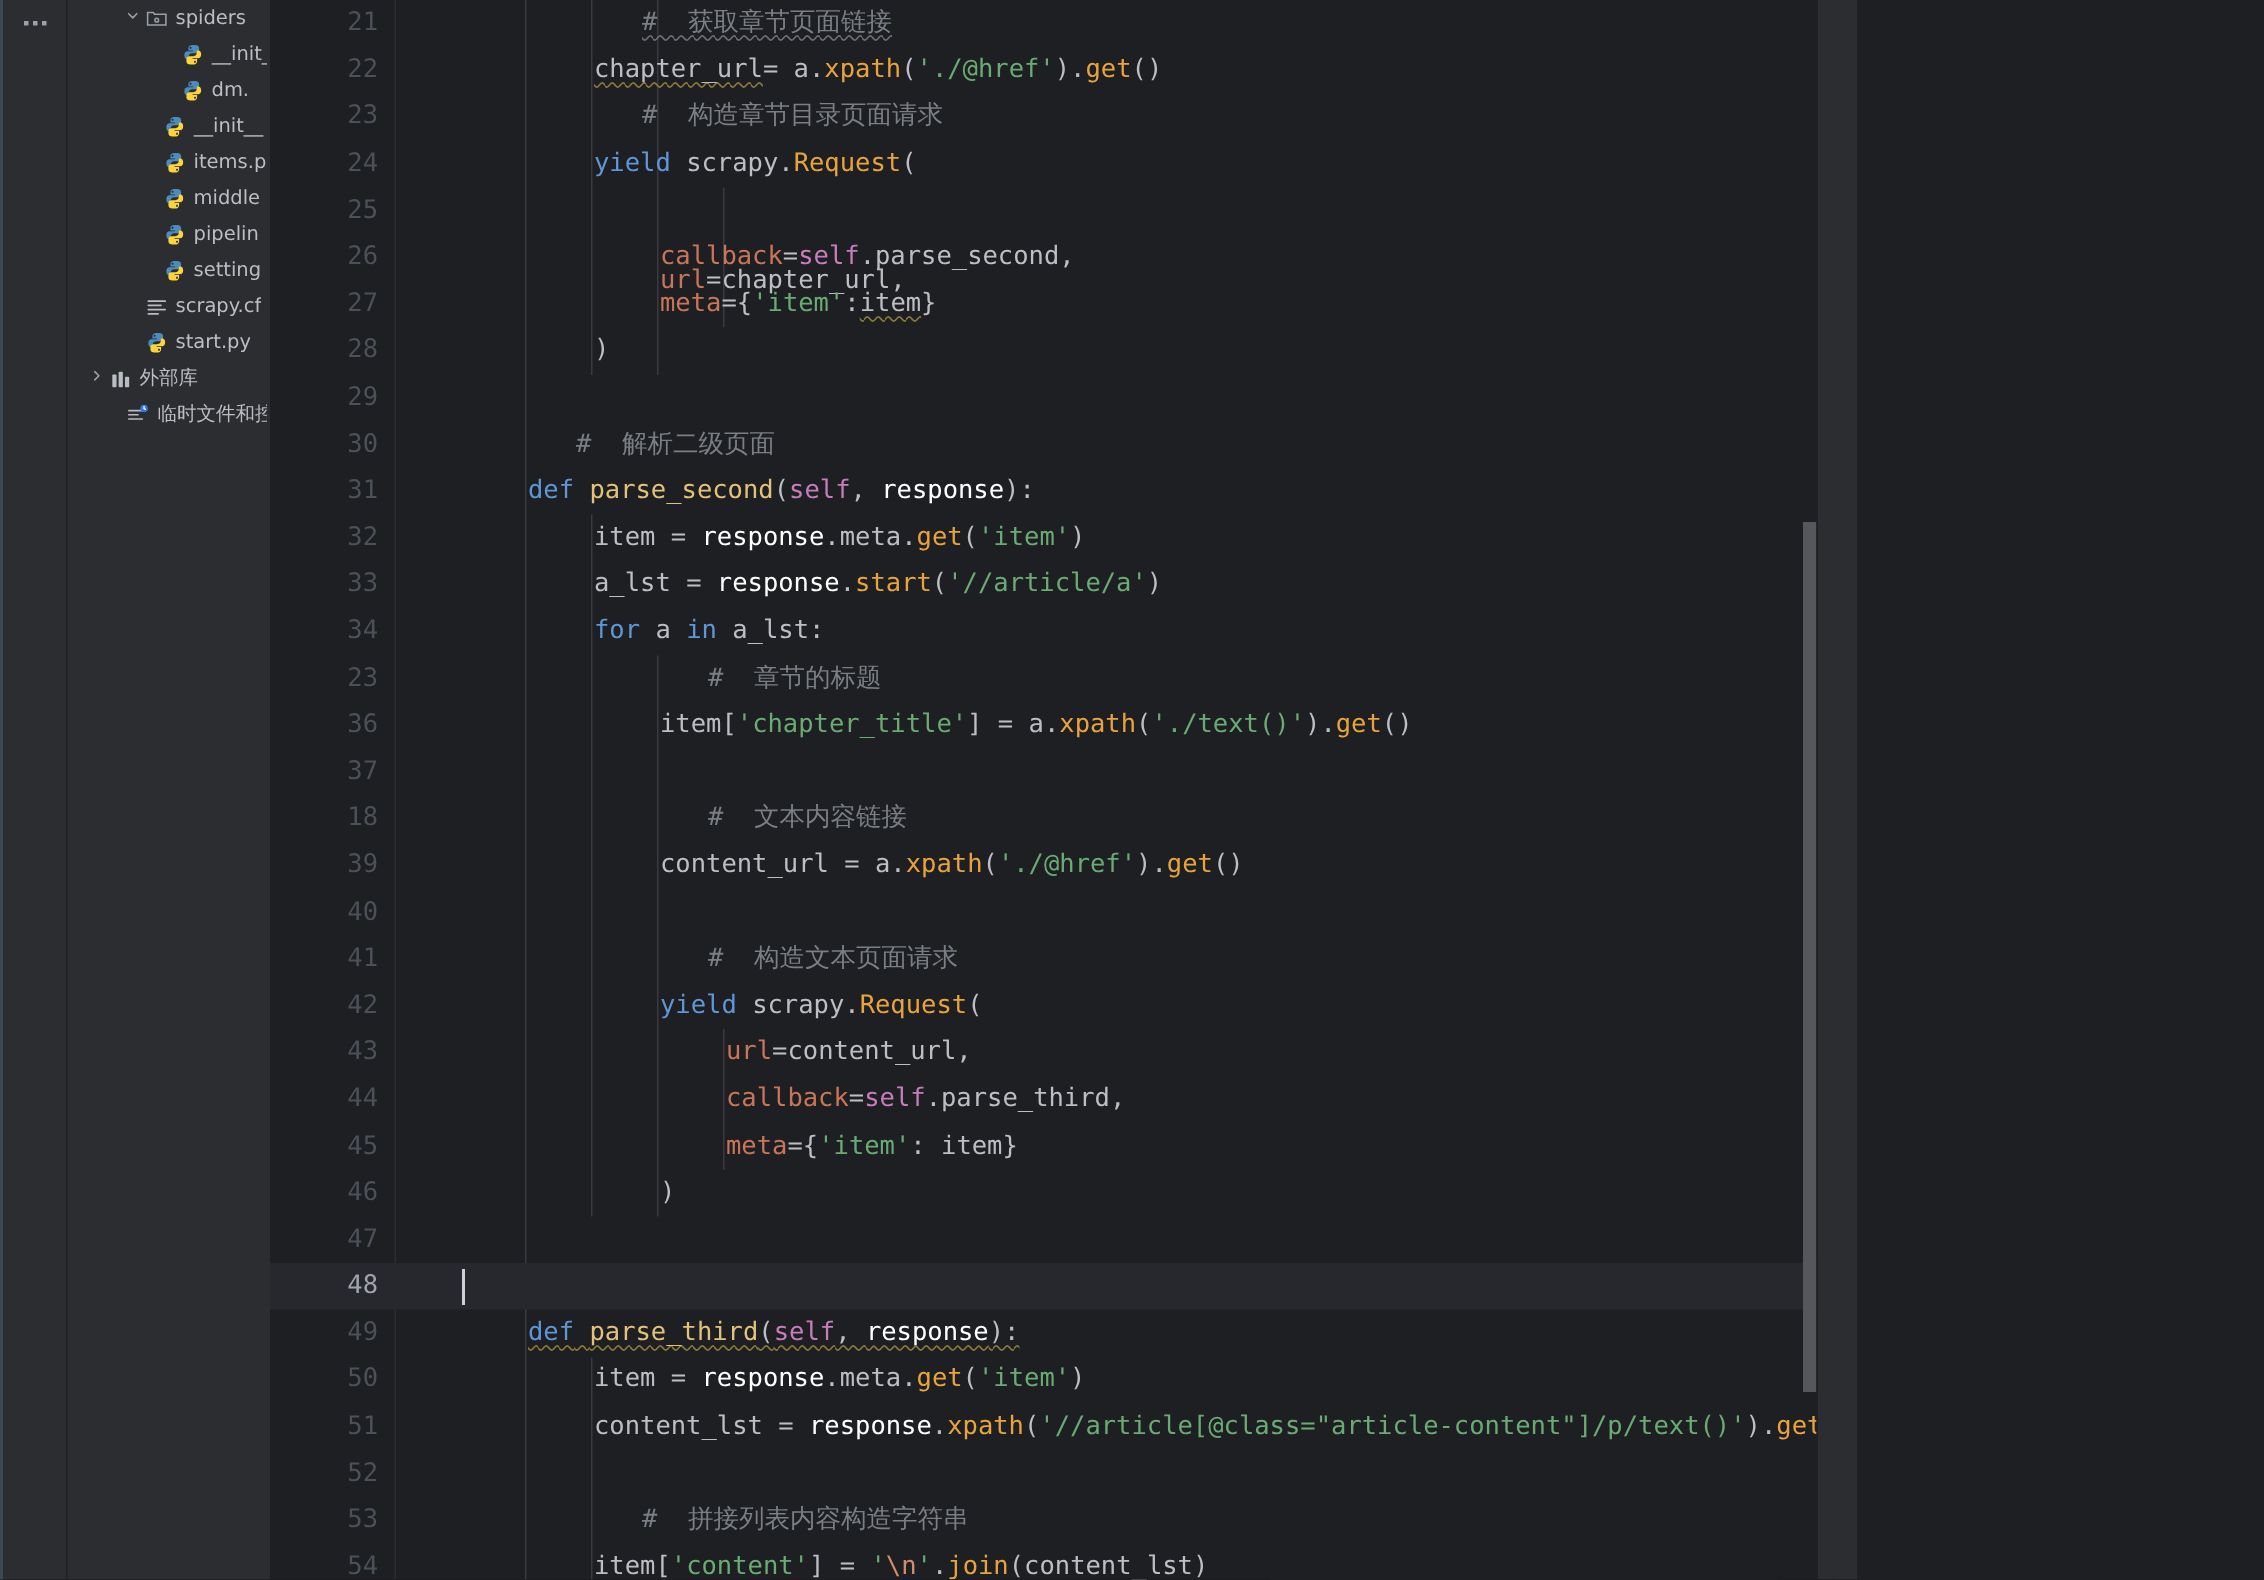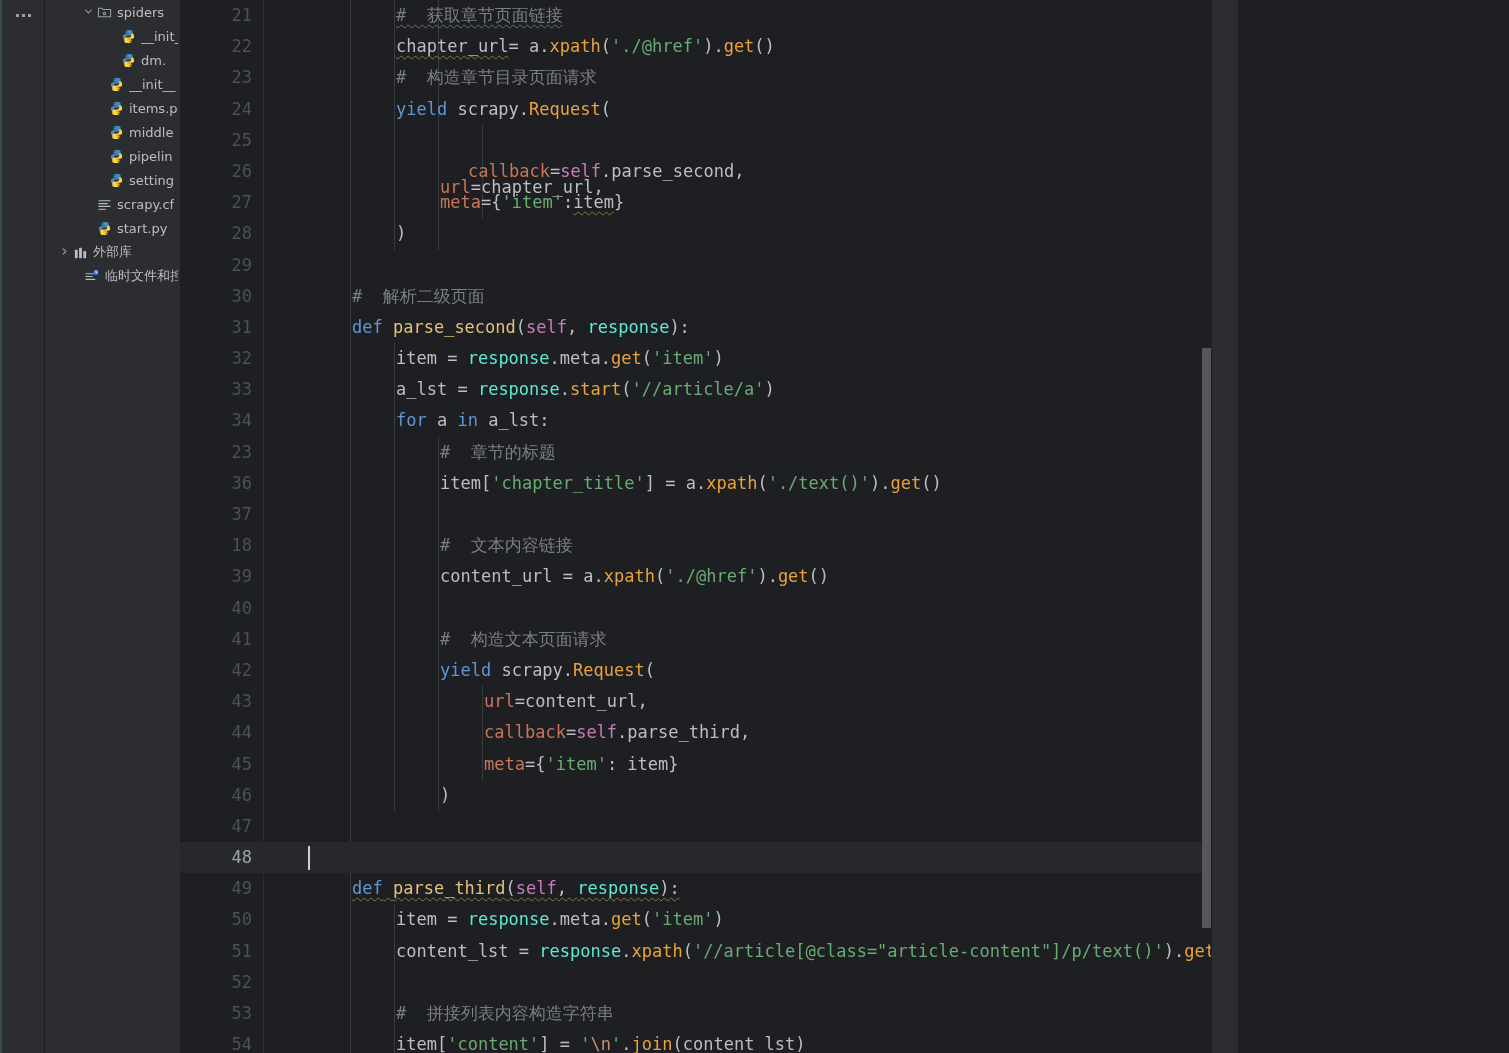--- a/index.html
+++ b/index.html
@@ -135,24 +135,24 @@
     position: absolute;
     width: 1px;
     background: #393b40;
   }
 
   
   .kw   { color: #5f96d6; }
   .fn   { color: #e2c17a; }
   .self { color: #c77dbb; }
   .id   { color: #bcbec4; }
-  .var  { color: #5eead4; }
+  .var  { color: #ffffff; }
   .meth { color: #e8a33d; }
   .str  { color: #6aab73; }
-  .cmt  { color: #7a7e85; }
+  .cmt  { color: #7a7e85; padding-left: 32px; }
   .kwarg{ color: #c9755a; }
   .punc { color: #bcbec4; }
   .esc  { color: #cf8e6d; }
 
   .squiggle {
     text-decoration: underline;
     text-decoration-style: wavy;
     text-decoration-color: #8a7b3a;
     text-decoration-thickness: 1px;
     text-underline-offset: 3px;
@@ -367,21 +367,21 @@
         <div class="guide" style="left: 258px; top: 436.8px; height: 374.4px;"></div>
         <div class="guide" style="left: 302px; top: 124.8px; height: 93.6px;"></div>
         <div class="guide" style="left: 302px; top: 686.4px; height: 93.6px;"></div>
       </div>
     <div class="code-area" id="code">
         <div class="line"><span class="num">21</span><span class="txt" style="left: 216px;"><span class="cmt squiggle-gray">#  获取章节页面链接</span></span></div>
         <div class="line"><span class="num">22</span><span class="txt" style="left: 216px;"><span class="id squiggle">chapter_url</span><span class="punc">= </span><span class="id">a</span><span class="punc">.</span><span class="meth">xpath</span><span class="punc">(</span><span class="str">'./@href'</span><span class="punc">)</span><span class="punc">.</span><span class="meth">get</span><span class="punc">()</span></span></div>
         <div class="line"><span class="num">23</span><span class="txt" style="left: 216px;"><span class="cmt">#  构造章节目录页面请求</span></span></div>
         <div class="line"><span class="num">24</span><span class="txt" style="left: 216px;"><span class="kw">yield</span><span class="id"> scrapy</span><span class="punc">.</span><span class="meth">Request</span><span class="punc">(</span></span></div>
         <div class="line"><span class="num">25</span><span class="txt" style="left: 260px; margin-top: 47px;"><span class="kwarg">url</span><span class="punc">=</span><span class="id">chapter_url</span><span class="punc">,</span></span></div>
-        <div class="line"><span class="num">26</span><span class="txt" style="left: 260px; padding-left: 28px;"><span class="kwarg">callback</span><span class="punc">=</span><span class="self">self</span><span class="punc">.</span><span class="id">parse_second</span><span class="punc">,</span></span></div>
+        <div class="line"><span class="num">26</span><span class="txt" style="left: 260px;"><span class="kwarg">callback</span><span class="punc">=</span><span class="self">self</span><span class="punc">.</span><span class="id">parse_second</span><span class="punc">,</span></span></div>
         <div class="line"><span class="num">27</span><span class="txt" style="left: 260px;"><span class="kwarg">meta</span><span class="punc">=</span><span class="punc">{</span><span class="str">'item'</span><span class="punc">:</span><span class="id squiggle">item</span><span class="punc">}</span></span></div>
         <div class="line"><span class="num">28</span><span class="txt" style="left: 216px;"><span class="punc">)</span></span></div>
         <div class="line"><span class="num">29</span><span class="txt" style="left: 128px;"></span></div>
         <div class="line"><span class="num">30</span><span class="txt" style="left: 172px;"><span class="cmt">#  解析二级页面</span></span></div>
         <div class="line"><span class="num">31</span><span class="txt" style="left: 172px;"><span class="kw">def</span><span class="punc"> </span><span class="fn">parse_second</span><span class="punc">(</span><span class="self">self</span><span class="punc">, </span><span class="var">response</span><span class="punc">):</span></span></div>
         <div class="line"><span class="num">32</span><span class="txt" style="left: 216px;"><span class="id">item </span><span class="punc">= </span><span class="var">response</span><span class="punc">.</span><span class="id">meta</span><span class="punc">.</span><span class="meth">get</span><span class="punc">(</span><span class="str">'item'</span><span class="punc">)</span></span></div>
         <div class="line"><span class="num">33</span><span class="txt" style="left: 216px;"><span class="id">a_lst </span><span class="punc">= </span><span class="var">response</span><span class="punc">.</span><span class="meth">start</span><span class="punc">(</span><span class="str">'//article/a'</span><span class="punc">)</span></span></div>
         <div class="line"><span class="num">34</span><span class="txt" style="left: 216px;"><span class="kw">for</span><span class="id"> a </span><span class="kw">in</span><span class="id"> a_lst</span><span class="punc">:</span></span></div>
         <div class="line"><span class="num">23</span><span class="txt" style="left: 260px;"><span class="cmt">#  章节的标题</span></span></div>
         <div class="line"><span class="num">36</span><span class="txt" style="left: 260px;"><span class="id">item</span><span class="punc">[</span><span class="str">'chapter_title'</span><span class="punc">] </span><span class="punc">= </span><span class="id">a</span><span class="punc">.</span><span class="meth">xpath</span><span class="punc">(</span><span class="str">'./text()'</span><span class="punc">)</span><span class="punc">.</span><span class="meth">get</span><span class="punc">()</span></span></div>

